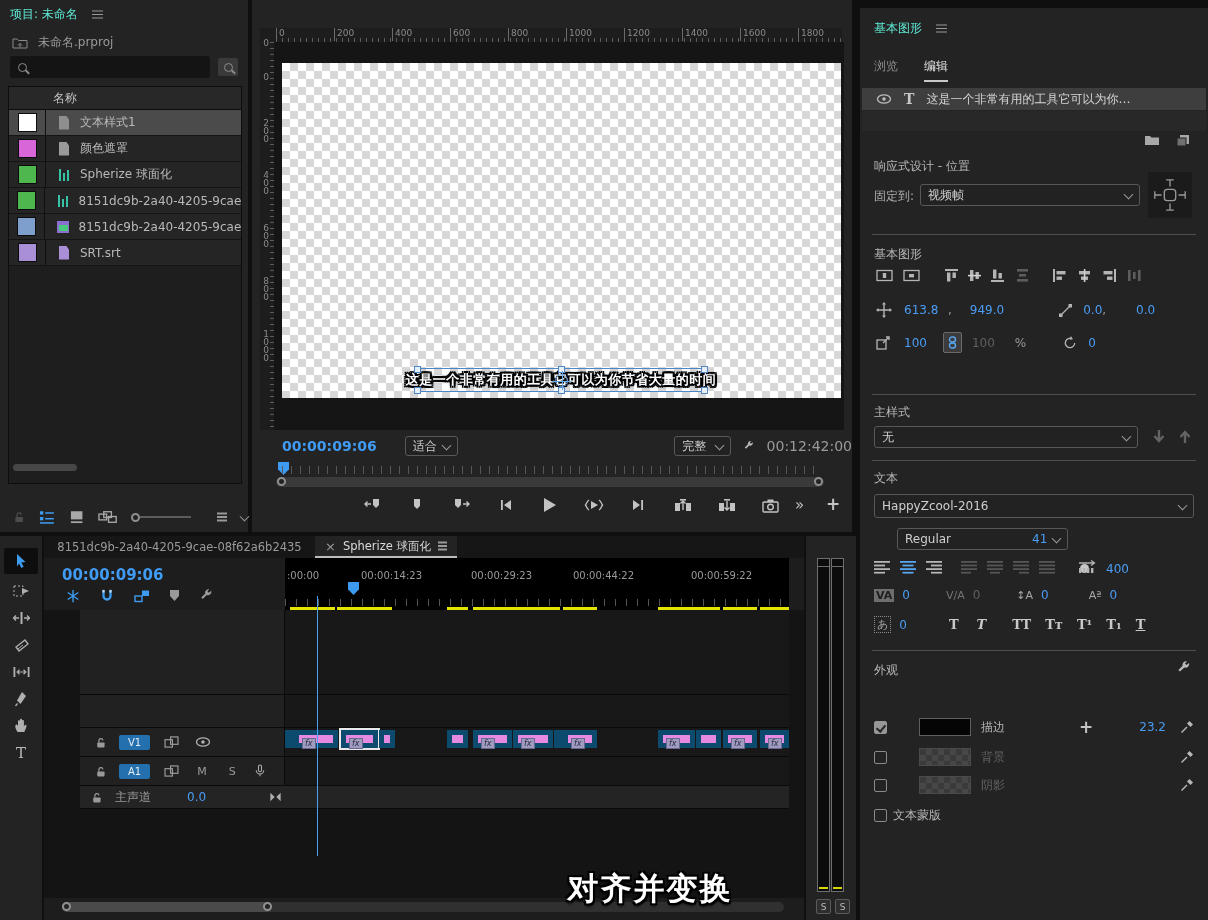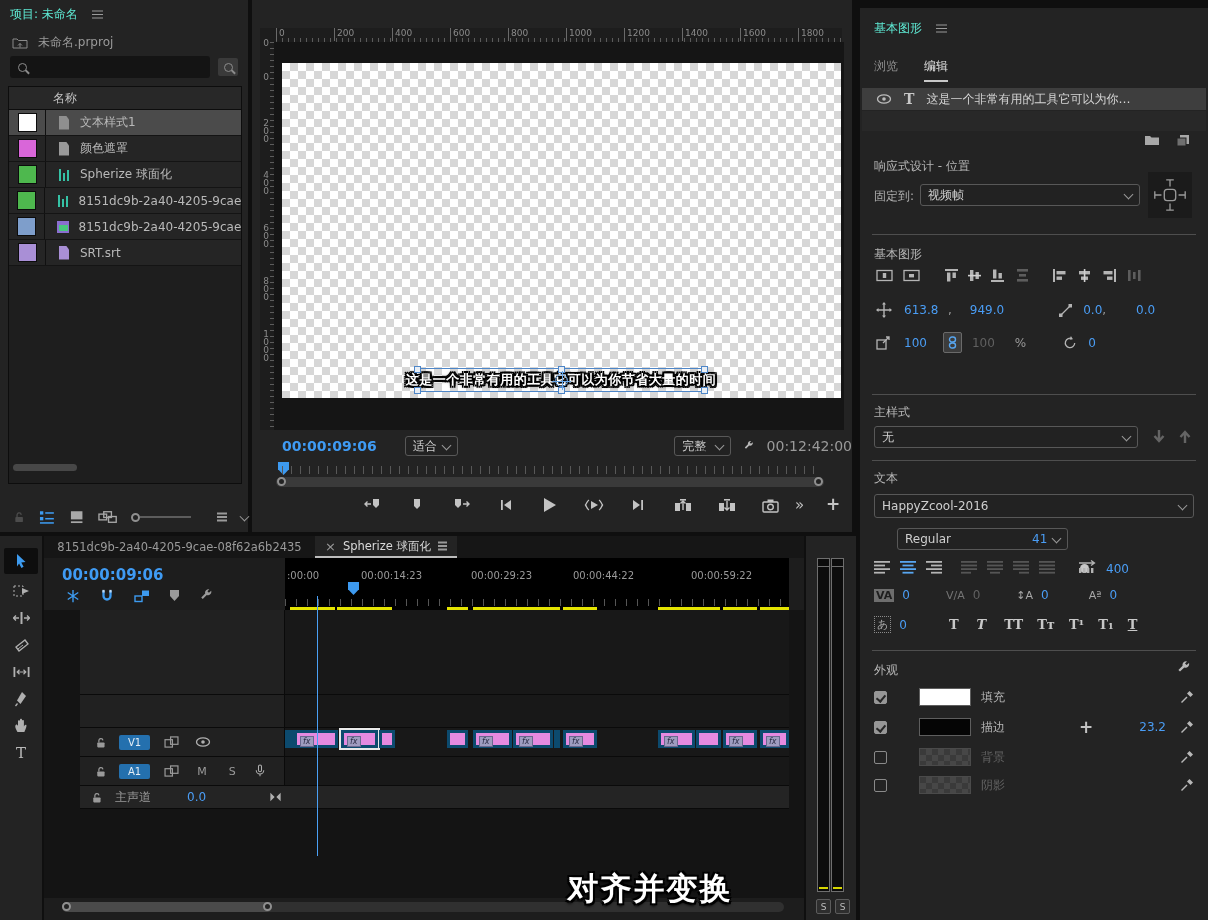--- a/index.html
+++ b/index.html
@@ -91,21 +91,21 @@
   .closex::before{content:"×";color:#9a9a9a;font-size:13px;}
   .tl-ruler{position:absolute;left:241px;top:22px;width:504px;height:52px;background:#000000;}
   .tl-ruler .lbl{position:absolute;top:12px;font-size:10px;color:#9a9a9a;}
   .tl-ticks{position:absolute;left:0;right:0;bottom:4px;height:16px;background:repeating-linear-gradient(90deg,#555 0 1px,transparent 1px 11px);background-size:100% 7px;background-position:0 bottom;background-repeat:no-repeat;}
   .rbar{position:absolute;bottom:0;height:3px;background:#e3e300;}
   .tl-rows{position:absolute;left:0;top:74px;right:0;bottom:22px;background:#141414;}
   .trow{position:absolute;left:36px;right:15px;border-bottom:1px solid #0a0a0a;display:flex;}
   .thead{width:205px;background:#212121;border-right:1px solid #0a0a0a;display:flex;align-items:center;box-sizing:border-box;}
   .tlane{position:relative;flex:1;background:#181818;}
   .chipv{background:#2470ae;color:#e4edf5;font-size:10px;padding:2px 9px;border-radius:2px;}
-  .clip{position:absolute;top:2px;height:18px;background:#e58ae0;border:3px solid #0c4a6e;box-sizing:border-box;}
+  .clip{position:absolute;top:2px;height:18px;background:#e58ae0;border:5px solid #0c4a6e;box-sizing:border-box;}
   .clip.sel{box-shadow:0 0 0 2px #e9e9e9;}
   .fxb{position:absolute;left:3px;top:3px;font-size:8px;line-height:9px;padding:0 2px;background:#9f9cc0;color:#2c2c46;border:1px solid #6a6890;font-style:italic;}
   .phline{position:absolute;width:1px;background:#4aa0f5;}
   .tl-hscroll{position:absolute;left:18px;bottom:8px;width:722px;height:10px;background:#303030;border-radius:5px;}
   .tl-hthumb{position:absolute;left:0;top:0;width:210px;height:10px;background:#4a4a4a;border-radius:5px;}
   
   .meterbar{position:absolute;top:22px;width:13px;bottom:28px;background:#0c0c0c;border:1px solid #6e6e6e;box-sizing:border-box;}
   .meterbar::before{content:"";position:absolute;left:0;right:0;top:7px;height:1px;background:#6e6e6e;}
   .meterbar::after{content:"";position:absolute;left:1px;right:1px;bottom:2px;height:2px;background:#d6d600;}
   .sbtn{width:13px;height:13px;background:#2e2e2e;border:1px solid #5c5c5c;border-radius:2px;color:#bdbdbd;font-size:9px;display:flex;align-items:center;justify-content:center;}
@@ -581,42 +581,33 @@
       <span class="lic" style="margin-left:36px;">↕A</span>
       <span class="bval" style="margin-left:8px;">0</span>
       <span class="lic" style="margin-left:40px;">Aª</span>
       <span class="bval" style="margin-left:8px;">0</span>
     </div>
     <div class="abs" style="left:14px;top:608px;display:flex;align-items:center;">
       <span class="lic" style="border:1px dotted #8a8a8a;padding:0 2px;">あ</span>
       <span class="bval" style="margin-left:8px;">0</span>
       <span class="stybtn" style="margin-left:42px;">T</span>
       <span class="stybtn it" style="margin-left:18px;">T</span>
-      <span class="stybtn" style="margin-left:18px;">TT</span>
+      <span class="stybtn" style="margin-left:26px;">TT</span>
       <span class="stybtn" style="margin-left:14px;">Tт</span>
       <span class="stybtn" style="margin-left:14px;">T¹</span>
       <span class="stybtn" style="margin-left:14px;">T₁</span>
       <span class="stybtn u" style="margin-left:14px;">T</span>
     </div>
     <div class="hr" style="top:642px;"></div>
 
     <div class="abs sect-label" style="left:14px;top:654px;">外观</div>
     <svg class="abs" style="left:316px;top:652px;" width="16" height="16" viewBox="0 0 16 16">
         <path d="M13 3a3.6 3.6 0 0 1-4.7 4.4L4 11.6 2.4 10l4.2-4.2A3.6 3.6 0 0 1 11 1.4L9 3.4 10.6 5z" fill="#b8b8b8"></path>
       </svg>
 
-    <div class="appear-row" style="top:678px;">
-      <span class="cb on"></span>
-      <span class="swatchbox" style="margin-left:32px;background:#ffffff;"></span>
-      <span style="margin-left:10px;color:#b6b6b6;">填充</span>
-      <svg class="eyed" style="margin-left:auto;" width="14" height="14" viewBox="0 0 14 14">
-          <path d="M1.5 12.5L7 7" stroke="#b8b8b8" stroke-width="1.5"></path>
-          <path d="M7 3.5l3.5 3.5L13 4.5 9.5 1z" fill="#b8b8b8"></path>
-        </svg>
-    </div>
     <div class="appear-row" style="top:708px;">
       <span class="cb on"></span>
       <span class="swatchbox" style="margin-left:32px;background:#050505;"></span>
       <span style="margin-left:10px;color:#b6b6b6;">描边</span>
       <span class="plusbtn" style="margin-left:74px;"></span>
       <span class="bval" style="margin-left:auto;margin-right:14px;">23.2</span>
       <svg class="eyed" width="14" height="14" viewBox="0 0 14 14">
           <path d="M1.5 12.5L7 7" stroke="#b8b8b8" stroke-width="1.5"></path>
           <path d="M7 3.5l3.5 3.5L13 4.5 9.5 1z" fill="#b8b8b8"></path>
         </svg>
@@ -631,20 +622,24 @@
         </svg>
     </div>
     <div class="appear-row" style="top:766px;">
       <span class="cb"></span>
       <span class="swatchbox" style="margin-left:32px;background:conic-gradient(#474747 25%,#3a3a3a 0 50%,#474747 0 75%,#3a3a3a 0) 0 0/12px 12px;border-color:#4a4a4a;"></span>
       <span class="dimtx" style="margin-left:10px;">阴影</span>
       <svg class="eyed" style="margin-left:auto;" width="14" height="14" viewBox="0 0 14 14">
           <path d="M1.5 12.5L7 7" stroke="#b8b8b8" stroke-width="1.5"></path>
           <path d="M7 3.5l3.5 3.5L13 4.5 9.5 1z" fill="#b8b8b8"></path>
         </svg>
+    </div>
+    <div class="appear-row" style="top:796px;">
+      <span class="cb"></span>
+      <span style="margin-left:6px;color:#b6b6b6;">文本蒙版</span>
     </div>
   </section>
 
   <section class="panel" style="left:0;top:536px;width:42px;height:384px;">
     <div class="toolcell active" style="top:12px;">
         <svg width="15" height="16" viewBox="0 0 15 16">
           <path d="M3 1l8.5 8-4.2.4 2.3 4.4-2.2 1.1-2.3-4.4L3 13.6z" fill="#3d9bf0"></path>
         </svg>
       </div>
     <div class="toolcell" style="top:42px;">

